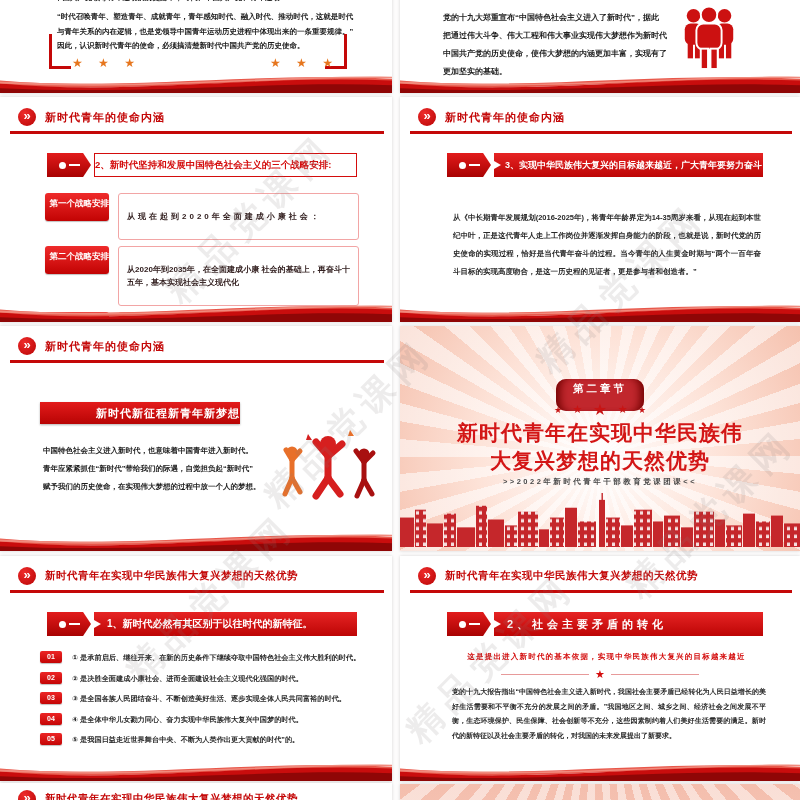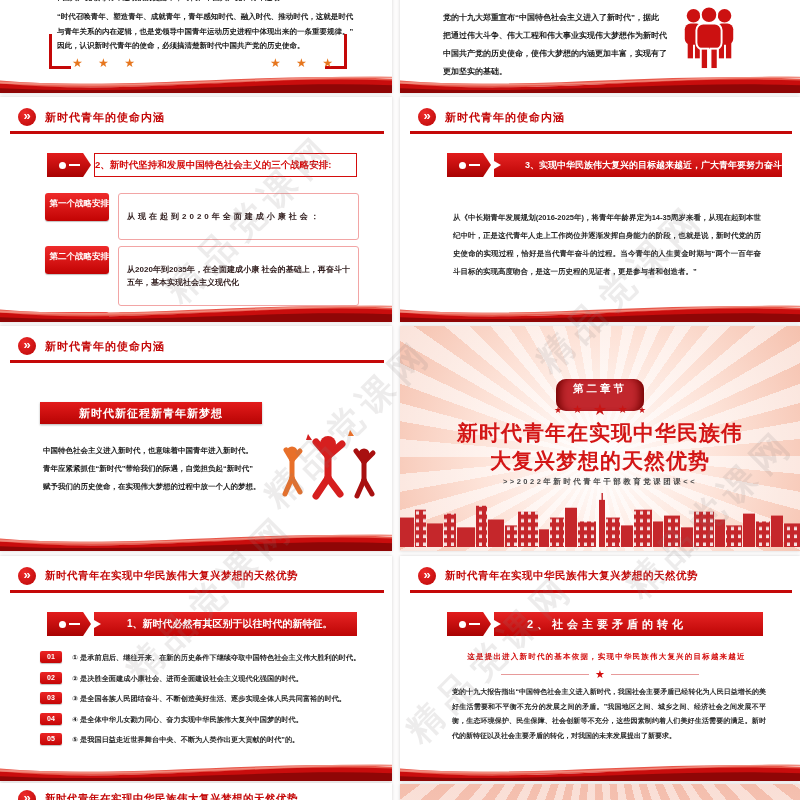--- a/index.html
+++ b/index.html
@@ -15,21 +15,21 @@
   .hd-t{position:absolute;left:45px;top:3px;color:#c40808;font-weight:bold;font-size:11px;letter-spacing:1px;white-space:nowrap;}
   .hd-t.small{font-size:10.5px;letter-spacing:.5px;}
   .hd-line{position:absolute;left:10px;right:8px;top:34px;height:2.5px;background:#c40808;}
   .bn{position:absolute;left:47px;right:35px;top:56px;height:24px;display:flex;align-items:stretch;}
   .bn-chip{flex:0 0 44px;background:linear-gradient(180deg,#e21b1b,#a80202);display:flex;align-items:center;justify-content:center;
     clip-path:polygon(0 0,82% 0,100% 50%,82% 100%,0 100%);}
   .bn-dot{width:7px;height:7px;border-radius:50%;background:#fff;margin-right:3px;}
   .bn-dash{width:11px;height:2px;background:#fff;}
   .bn-body{flex:1;display:flex;align-items:center;justify-content:flex-start;margin-left:3px;}
   .bn.outline .bn-body{background:#fff;border:1.5px solid #d40c0c;color:#d40c0c;}
-  .bn.solid .bn-body{background:linear-gradient(180deg,#e62424,#bd0505);color:#fff;gap:20px;}
+  .bn.solid .bn-body{background:linear-gradient(180deg,#e62424,#bd0505);color:#fff;}
   .bn-text{font-weight:bold;font-size:9.5px;white-space:nowrap;}
   .bn-arr{width:0;height:0;border-top:4.5px solid transparent;border-bottom:4.5px solid transparent;
     border-left:7px solid #fff;margin:auto 0 auto 8px;}
   .para-line{position:absolute;font-weight:bold;color:#1e1e1e;white-space:nowrap;}
   
   .qbar-v{position:absolute;width:3px;height:35px;background:#c40808;}
   .qbar-h{position:absolute;width:22px;height:3px;background:#c40808;}
   .qstars{position:absolute;color:#e6761e;font-size:12px;letter-spacing:6px;font-weight:bold;}
   
   .tbl{position:absolute;left:45px;right:33px;top:96px;}
@@ -60,22 +60,22 @@
   .lst-text{font-size:7.2px;font-weight:bold;color:#2a2a2a;line-height:11px;margin-top:1px;}
   
   .hl{position:absolute;left:45px;right:32px;top:96px;color:#d40d0d;font-weight:bold;font-size:7.5px;letter-spacing:1.2px;text-align:center;white-space:nowrap;}
   .starsep{position:absolute;left:0;top:112px;width:100%;display:flex;align-items:center;justify-content:center;}
   .starsep .ln{width:88px;height:1px;background:#e79a9a;}
   .starsep .st{color:#d40d0d;font-size:11px;margin:0 6px;}
   .bodytxt{position:absolute;font-weight:bold;color:#2a2a2a;text-align:justify;margin-left:8px;}
   
   .wm{position:absolute;color:rgba(135,125,125,.15);font-size:36px;font-weight:bold;letter-spacing:8px;
     white-space:nowrap;transform:rotate(-45deg);transform-origin:left bottom;pointer-events:none;z-index:50;}
-  .badge-red{position:absolute;left:40px;top:76px;width:222px;height:22px;background:linear-gradient(180deg,#e31b1b,#b80404);
-    color:#fff;font-weight:bold;font-size:11px;letter-spacing:1px;text-align:center;line-height:22px;box-shadow:0 1px 2px rgba(0,0,0,.3);}
+  .badge-red{position:absolute;left:40px;top:76px;width:200px;height:22px;background:linear-gradient(180deg,#e31b1b,#b80404);
+    color:#fff;font-weight:bold;font-size:11px;letter-spacing:1px;text-align:right;line-height:22px;box-shadow:0 1px 2px rgba(0,0,0,.3);}
 </style>
 </head>
 <body>
 
 <div class="board">
 
   <div class="slide" style="left:0;top:-132px;width:392px;height:225px;">
     <div class="para-line" style="left:40px;top:125px;font-size:7.5px;">……中国共产党领导青年运动的历史篇章，时代、中国共产党、青年运动……</div>
     <div class="para-line" style="left:57px;top:144px;font-size:7.5px;">“时代召唤青年、塑造青年、成就青年，青年感知时代、融入时代、推动时代，这就是时代</div>
     <div class="para-line" style="left:57px;top:158.5px;font-size:7.5px;">与青年关系的内在逻辑，也是党领导中国青年运动历史进程中体现出来的一条重要规律。”</div>

